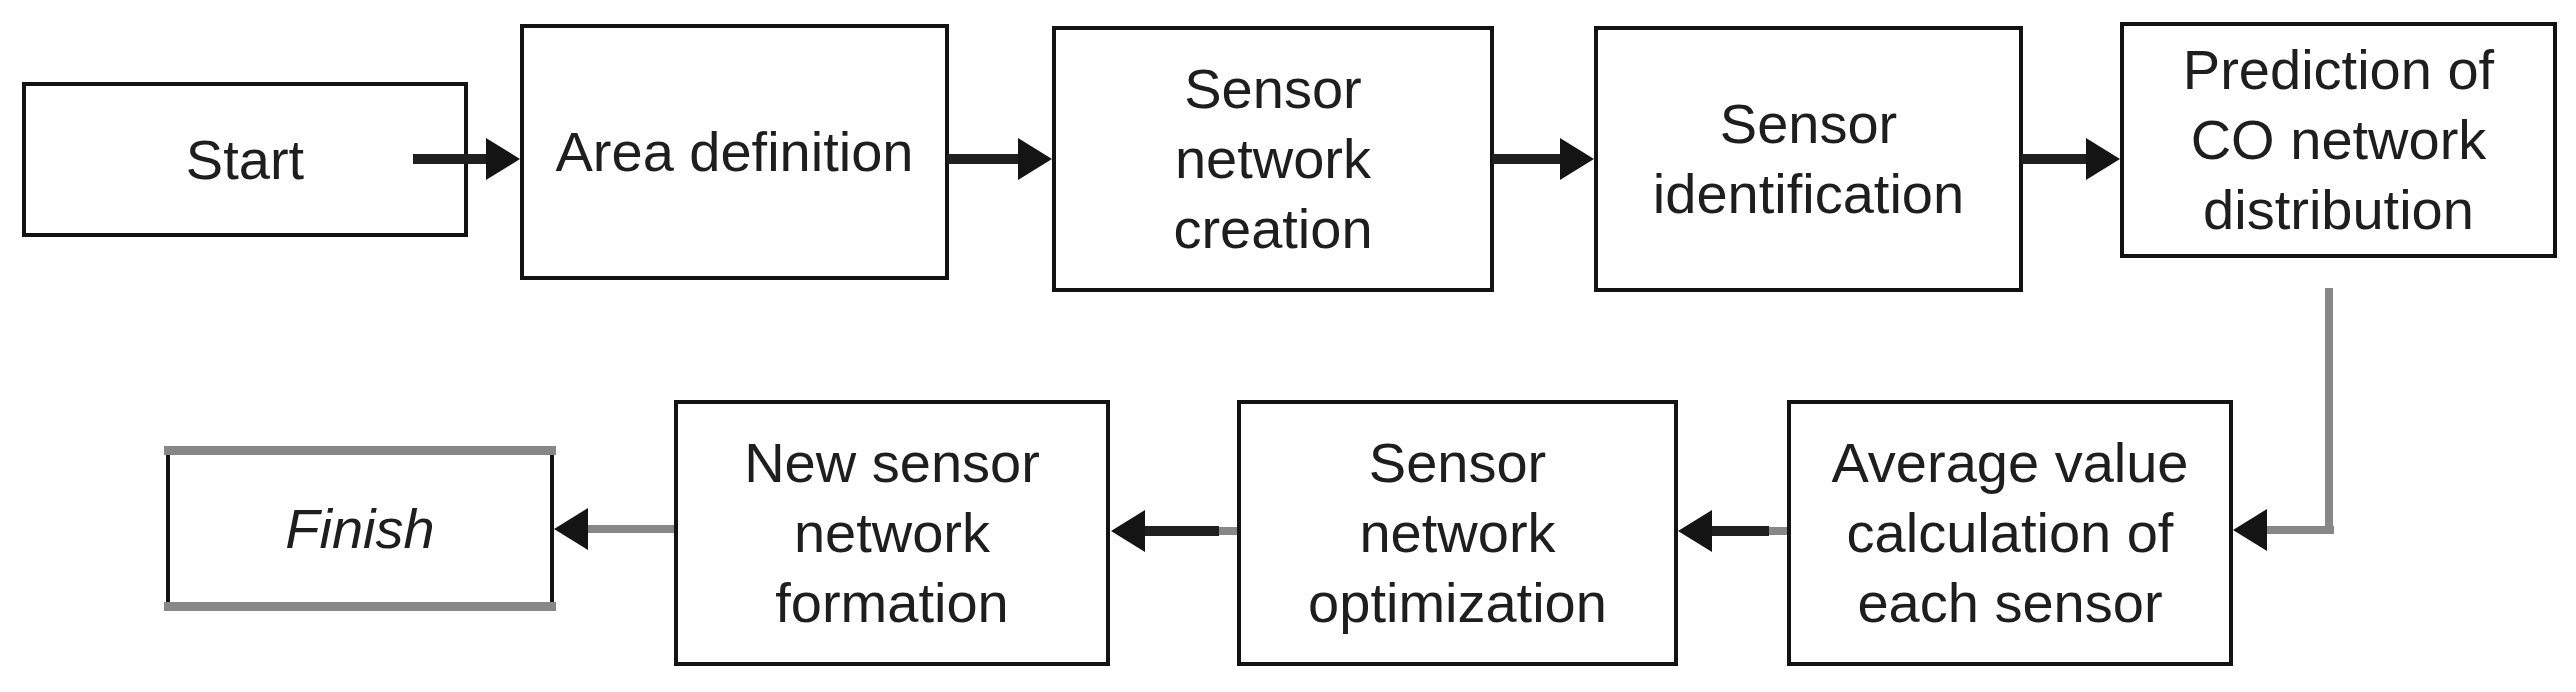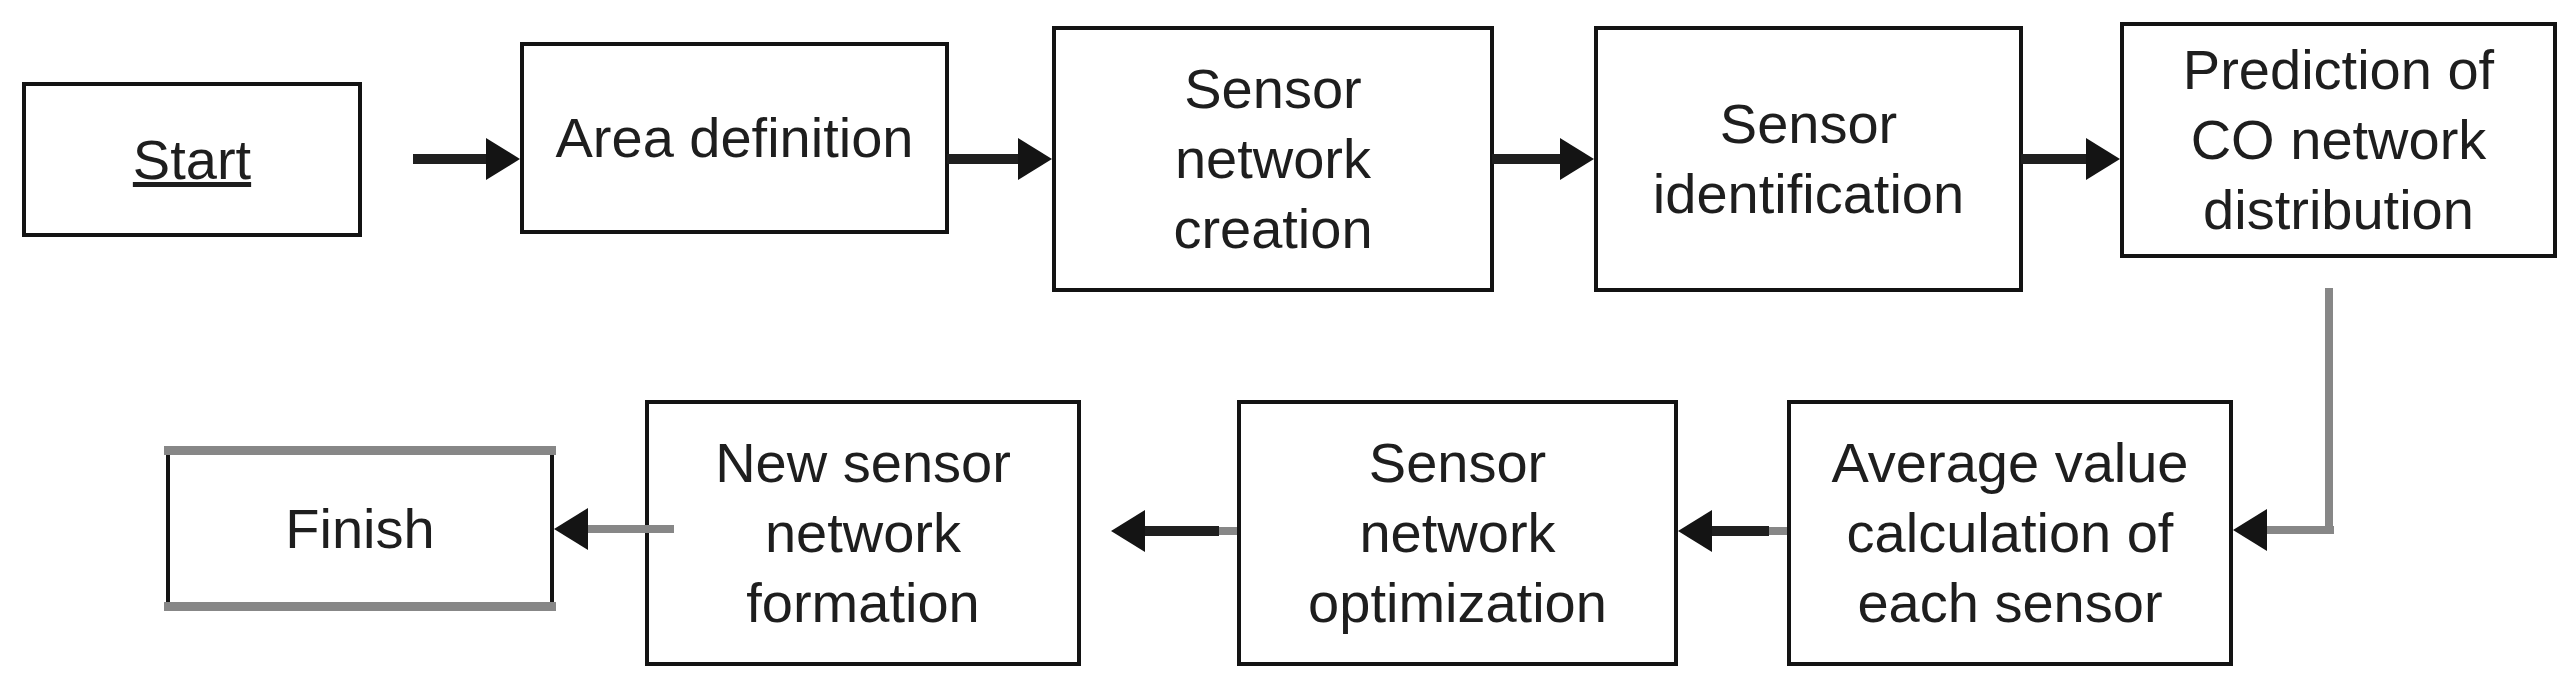--- a/index.html
+++ b/index.html
@@ -62,50 +62,50 @@
     border-bottom: 21px solid transparent;
   }
   .head.right { border-left: 34px solid #141414; }
   .head.left  { border-right: 34px solid #141414; }
 </style>
 </head>
 <body>
 
 <div class="canvas">
 
-  <div class="node" style="left:22px; top:82px; width:340px; height:155px;text-decoration:underline;">
+  <div class="node" style="left:22px; top:82px; width:446px; height:155px;">
     <span class="lbl">Start</span>
   </div>
 
-  <div class="node" style="left:520px; top:42px; width:429px; height:192px;align-items:center;">
+  <div class="node" style="left:520px; top:24px; width:429px; height:256px;align-items:center;">
     <span class="lbl">Area definition</span>
   </div>
 
   <div class="node" style="left:1052px; top:26px; width:442px; height:266px;">
     <span class="lbl">Sensor
 network
 creation</span>
   </div>
 
   <div class="node" style="left:1594px; top:26px; width:429px; height:266px;">
     <span class="lbl">Sensor
 identification</span>
   </div>
 
   <div class="node" style="left:2120px; top:22px; width:437px; height:236px;">
     <span class="lbl">Prediction of
 CO network
 distribution</span>
   </div>
 
-  <div class="node finish" style="left:166px; top:450px; width:388px; height:157px;">
+  <div class="node finish" style="left:166px; top:450px; width:388px; height:157px;font-style:italic;">
     <span class="lbl">Finish</span>
   </div>
 
-  <div class="node" style="left:645px; top:400px; width:436px; height:266px;">
+  <div class="node" style="left:674px; top:400px; width:436px; height:266px;">
     <span class="lbl">New sensor
 network
 formation</span>
   </div>
 
   <div class="node" style="left:1237px; top:400px; width:441px; height:266px;">
     <span class="lbl">Sensor
 network
 optimization</span>
   </div>

